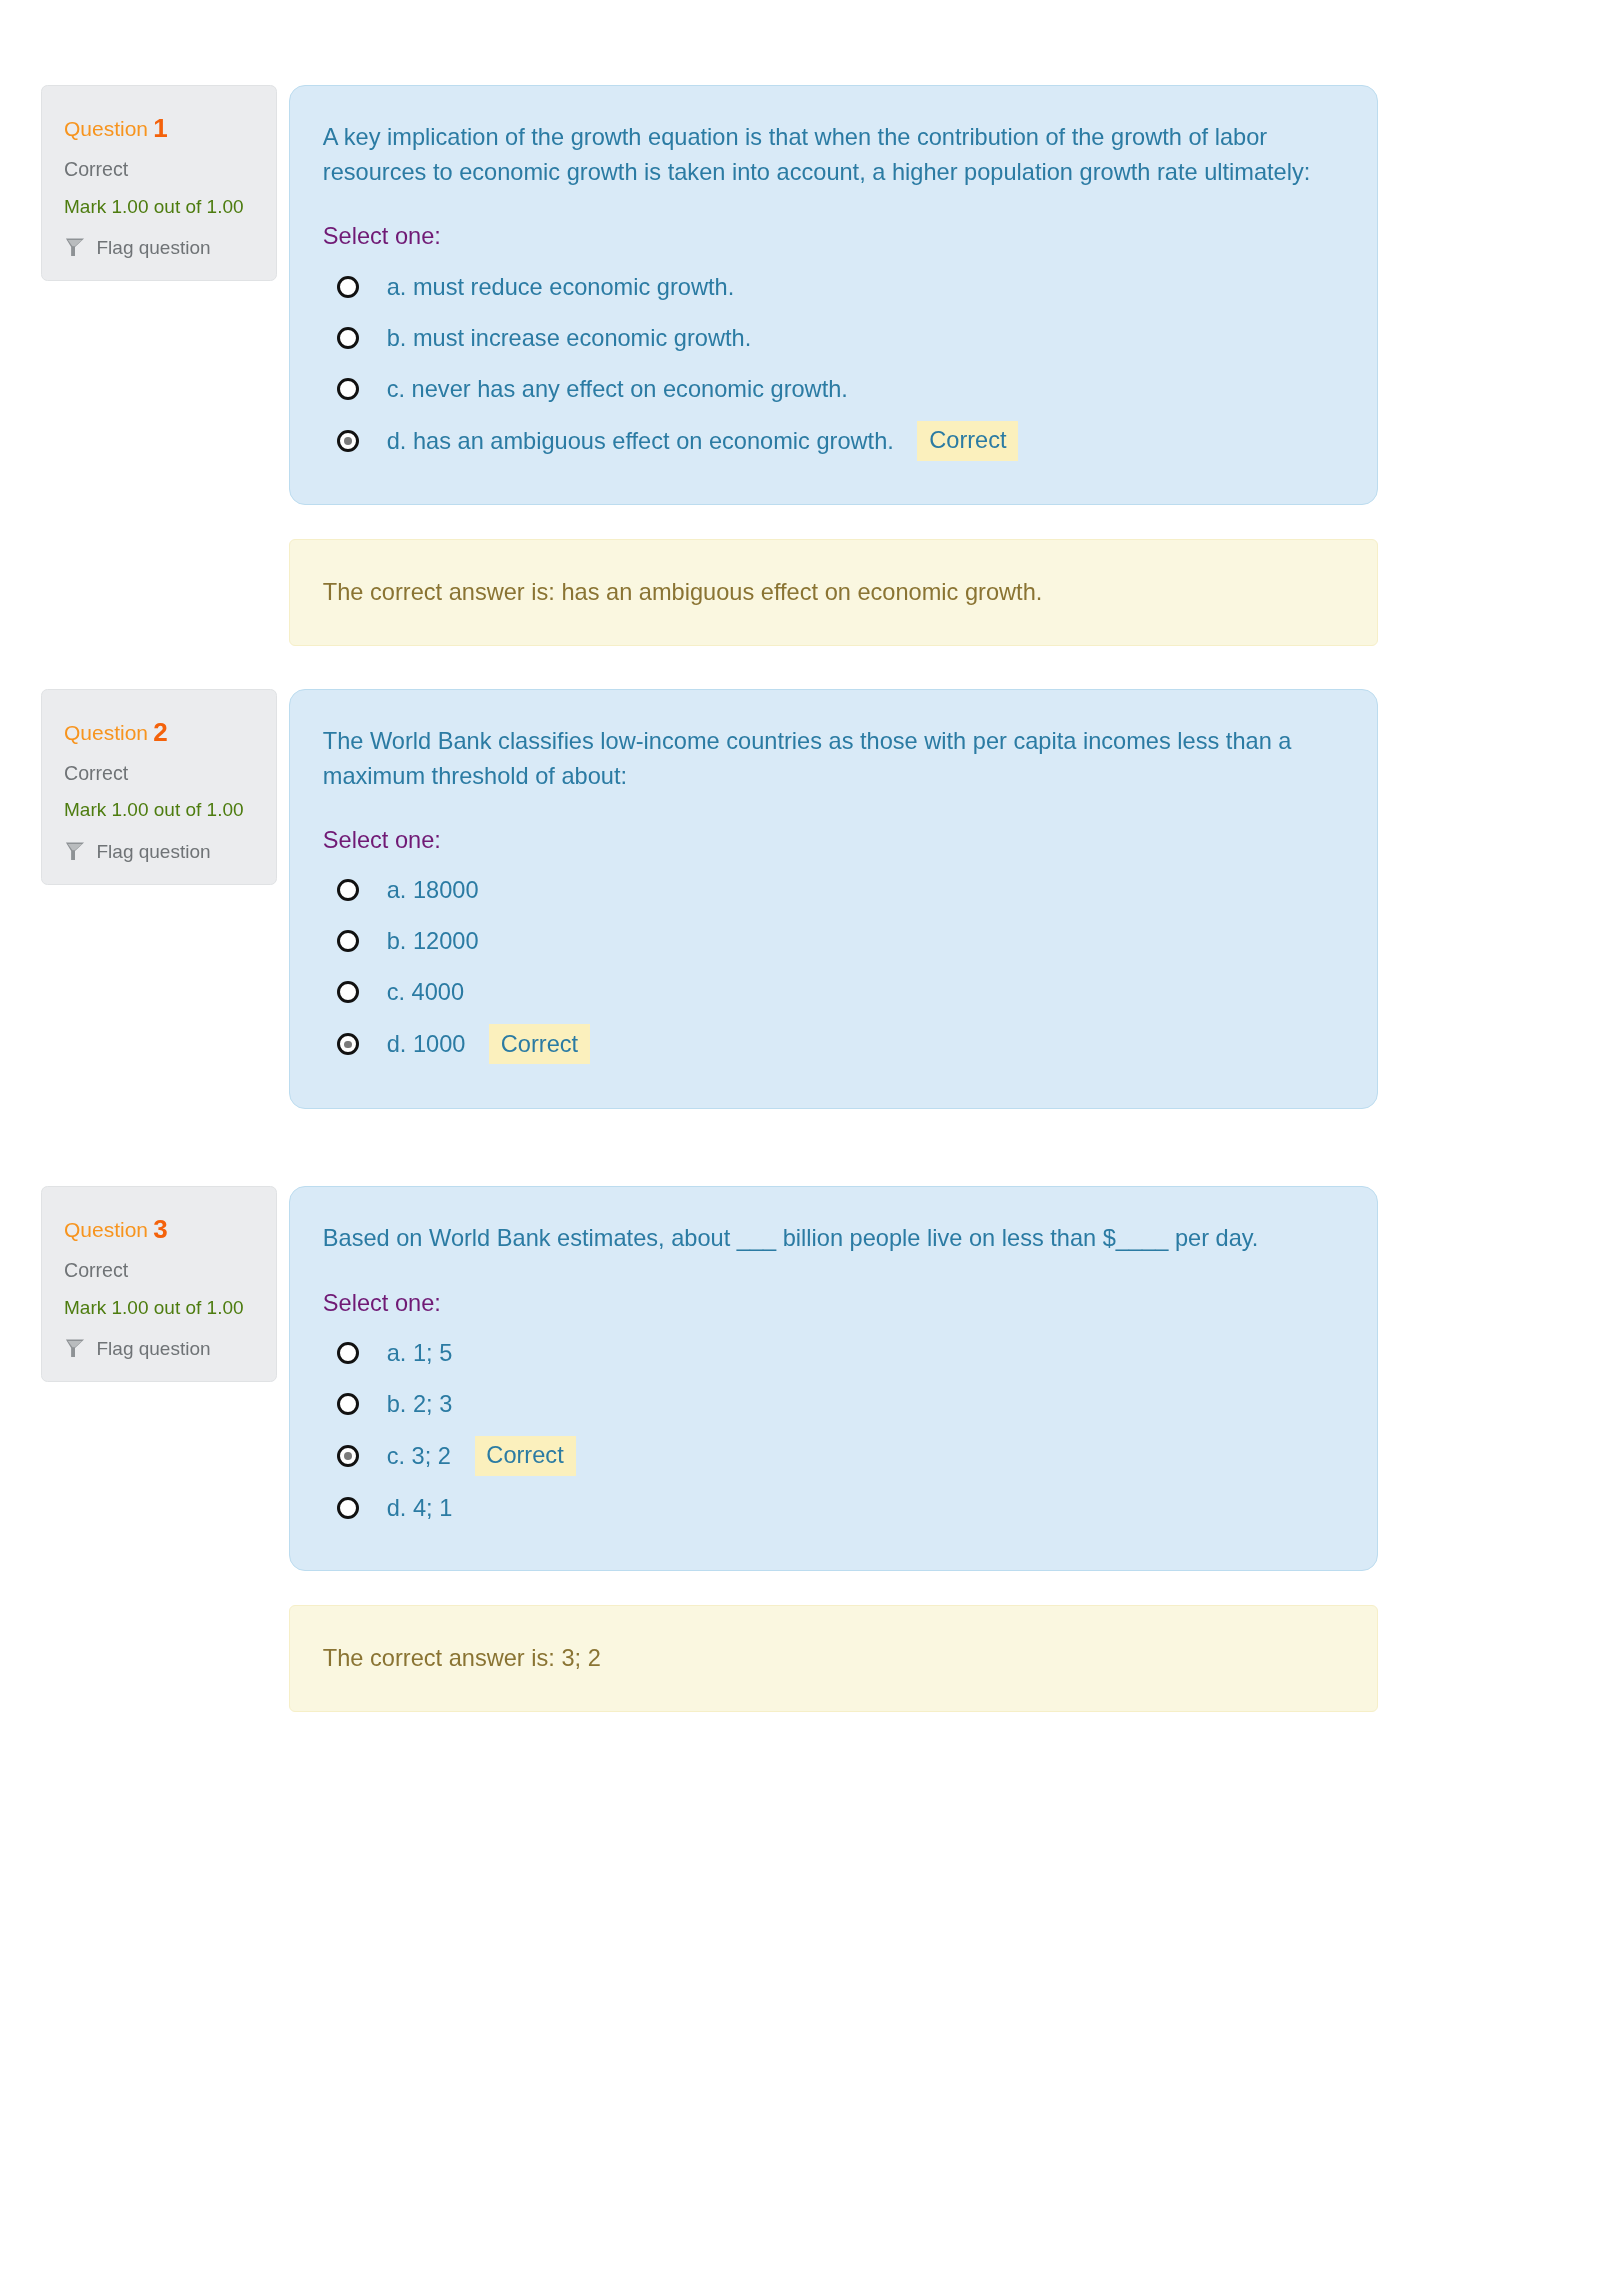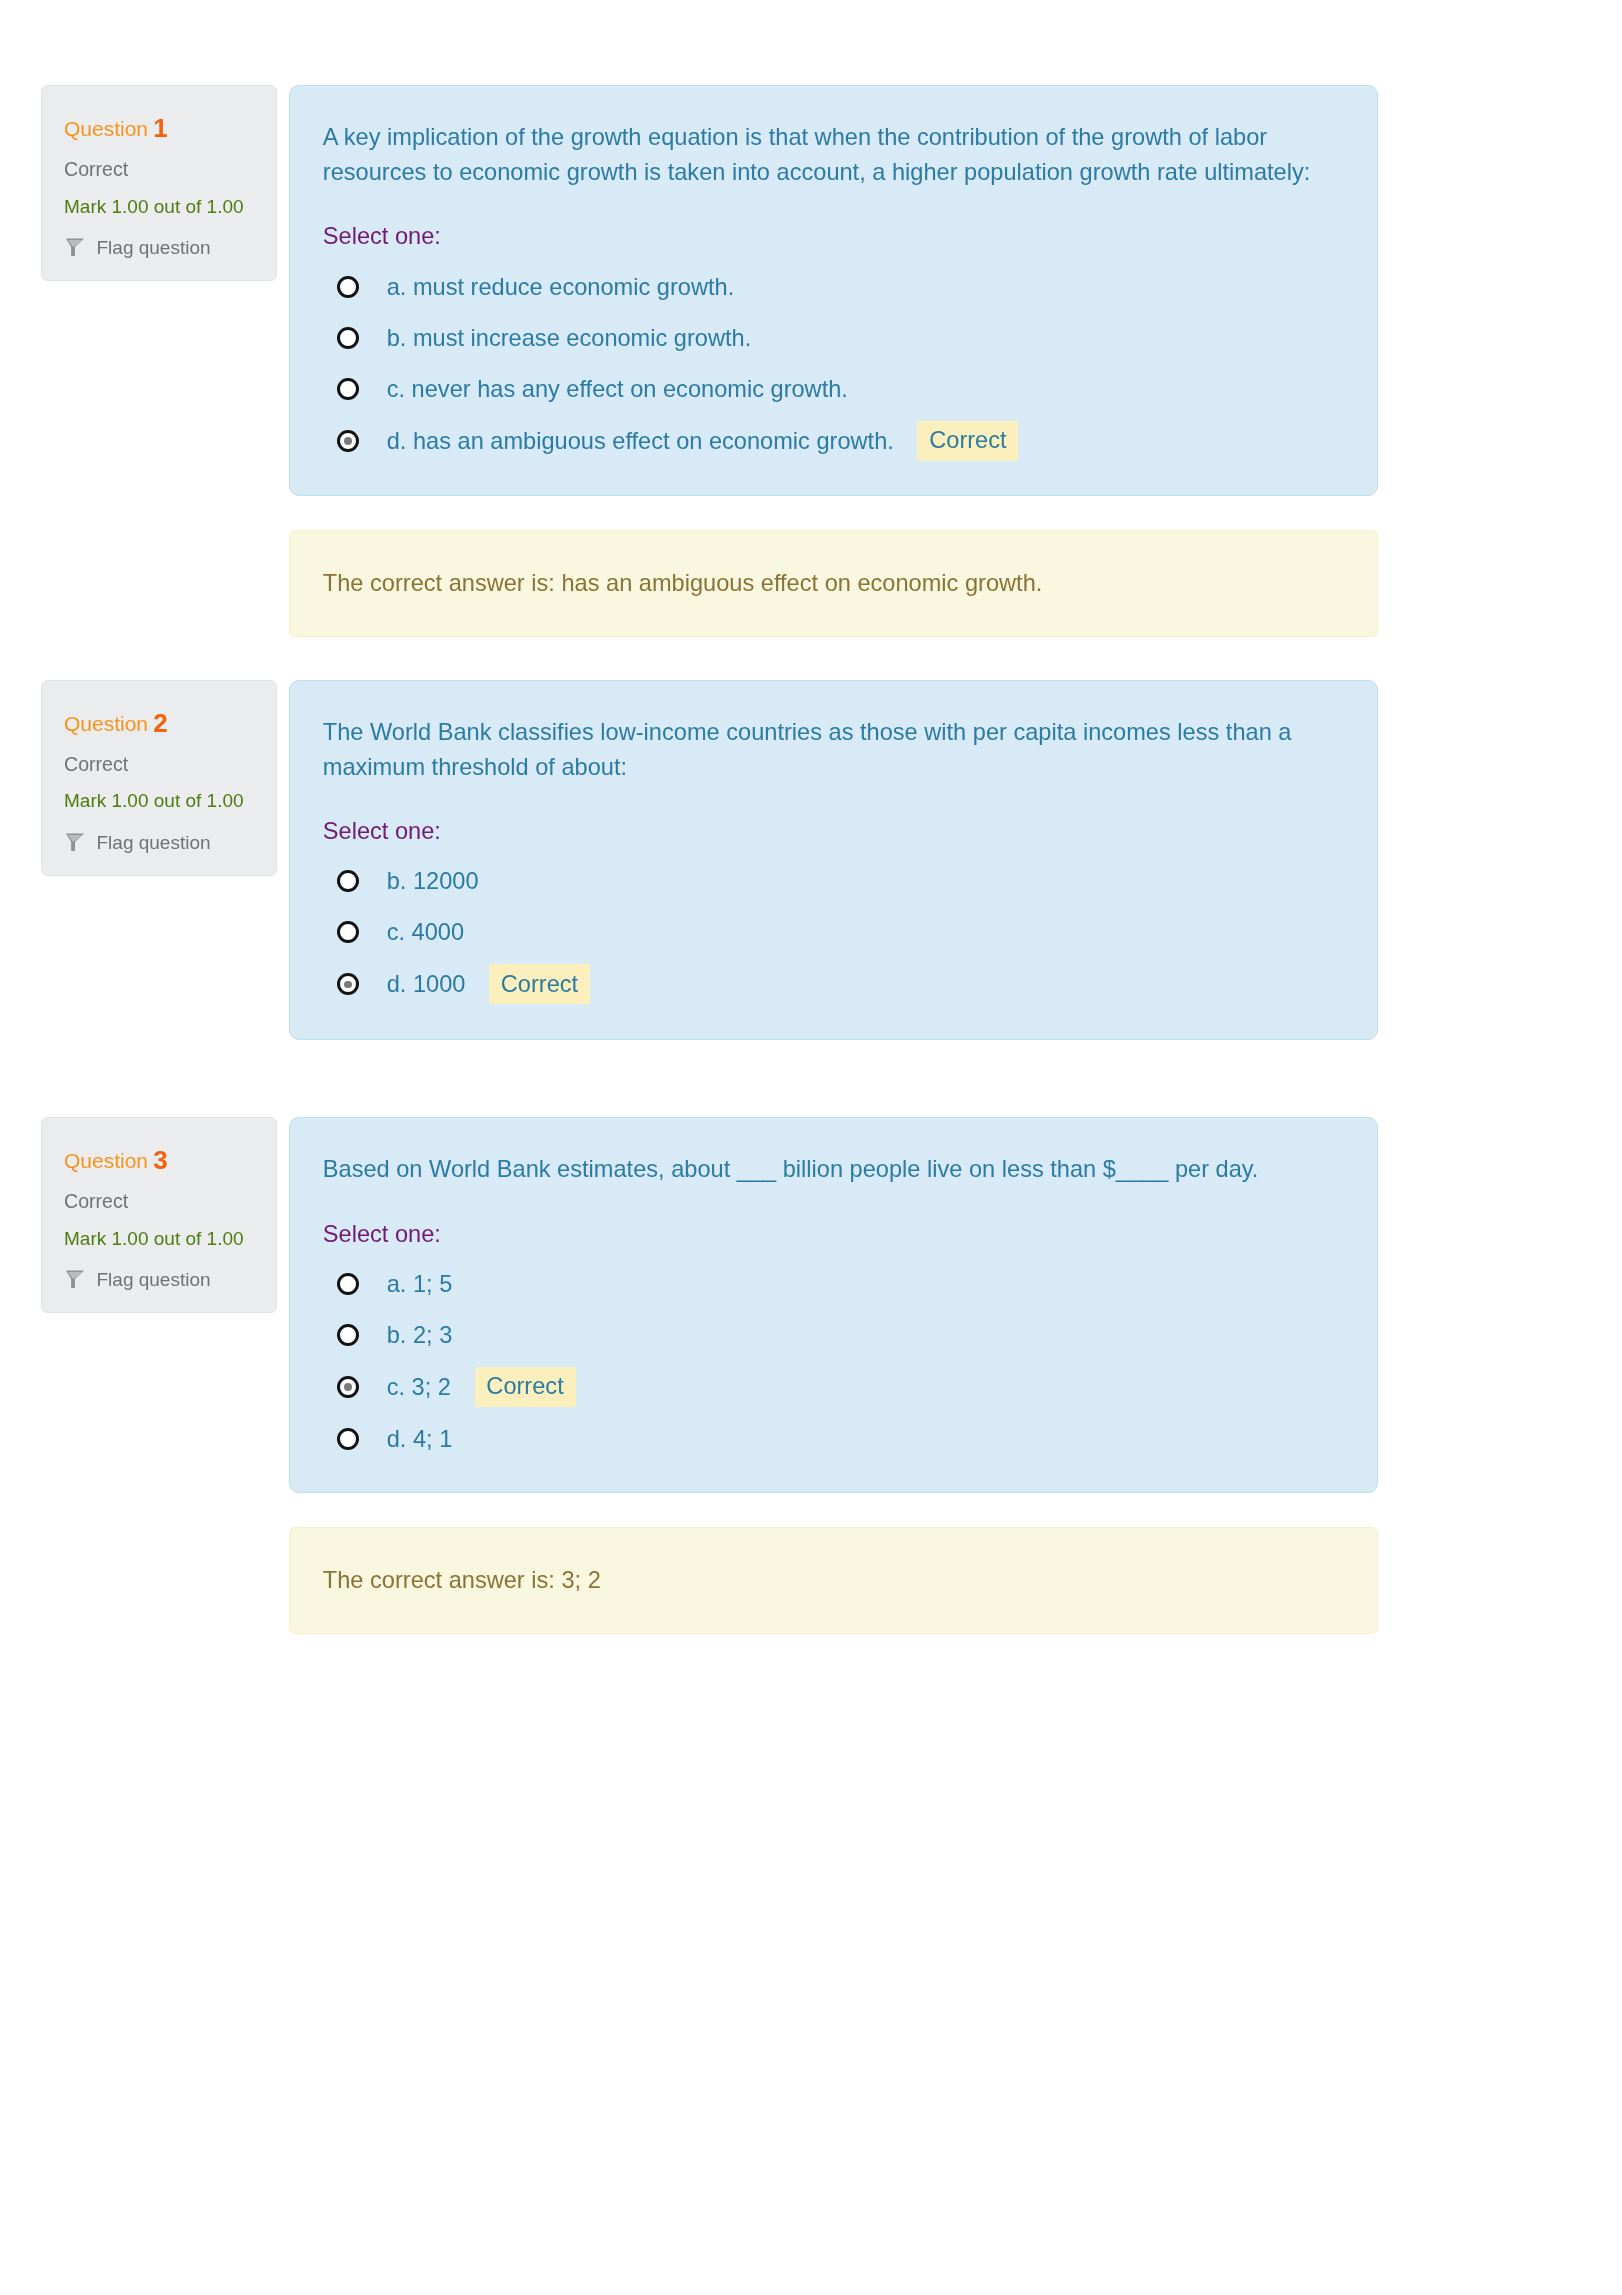--- a/index.html
+++ b/index.html
@@ -94,23 +94,23 @@
   
   .content-col {
     flex: 1 1 auto;
     margin-left: 11.8px;
     margin-right: 47px;
   }
 
   .q-panel {
     background: #d9eaf7;
     border: 1.3px solid #bcdcef;
-    border-radius: 10px;
-    box-sizing: border-box;
-    padding: 34px 33px 28px 33px;
+    border-radius: 16px;
+    box-sizing: border-box;
+    padding: 34px 33px 37px 33px;
   }
 
   .q-text {
     font-size: 23.6px;
     line-height: 1.47;
     color: #2b7ba3;
     margin: 0 0 33px 0;
     max-width: 1243px;
   }
 
@@ -267,20 +267,24 @@
       </div>
     </div>
 
     <div class="content-col">
       <div class="q-panel">
         <p class="q-text">The World Bank classifies low-income countries as those with per capita incomes less than a maximum threshold of about:</p>
         <p class="select-one">Select one:</p>
         <ul class="answers">
           <li class="answer-row">
             <span class="radio"></span>
+            <span class="answer-text">a. 18000</span>
+          </li>
+          <li class="answer-row">
+            <span class="radio"></span>
             <span class="answer-text">b. 12000</span>
           </li>
           <li class="answer-row">
             <span class="radio"></span>
             <span class="answer-text">c. 4000</span>
           </li>
           <li class="answer-row">
             <span class="radio checked"></span>
             <span class="answer-text">d. 1000</span>
             <span class="correct-badge">Correct</span>

